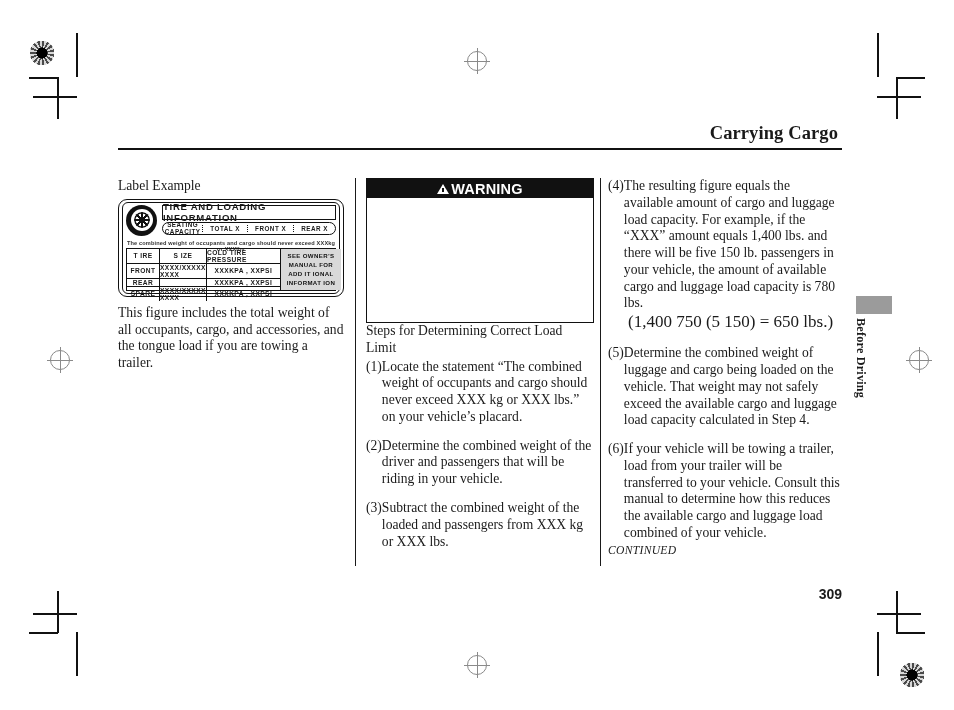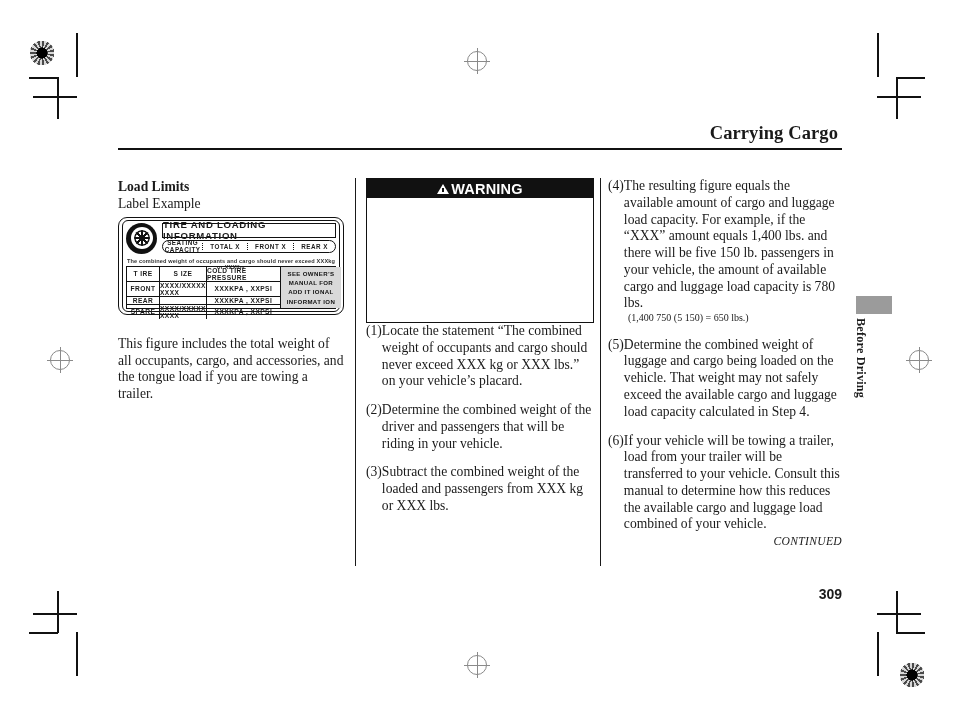--- a/index.html
+++ b/index.html
@@ -51,24 +51,24 @@
             border-right:6px solid transparent;border-bottom:10.5px solid #fff;
             position:relative;margin-right:2px;top:0px;}
   .warn-tri::after{content:"";position:absolute;left:-1px;top:4.5px;width:2px;height:4px;background:#111;}
   .warnbody{height:124px;background:#fff;}
 
   
   .steps{margin:0;padding:0;list-style:none;}
   .step{display:flex;font-size:13.6px;line-height:1.235;margin-bottom:12px;}
   .step .num{flex:0 0 auto;white-space:nowrap;}
   .step .txt{flex:1 1 auto;}
-  .subline{font-size:10px;line-height:1.235;padding-left:20px;margin:0;}
-
-  
-  .label-wrap{position:relative;width:226px;height:98px;margin:4px 0 21px 0;}
+  .subline{font-size:17px;line-height:1.235;padding-left:20px;margin:0;}
+
+  
+  .label-wrap{position:relative;width:226px;height:98px;margin:4px 0 8px 0;}
   .label-outer{position:absolute;inset:0;border:1.6px solid #111;border-radius:9px;background:#fff;
                box-sizing:border-box;}
   .label-inner{position:absolute;left:4px;top:3px;right:4px;bottom:3px;border:1.3px solid #111;
                border-radius:6px;box-sizing:border-box;}
   .lbl-top{position:absolute;left:8px;top:6px;right:8px;height:34px;}
   .tire-icon{position:absolute;left:0;top:0;width:31px;height:31px;border-radius:50%;
       background:#111;}
   .tire-icon::before{content:"";position:absolute;left:4.5px;top:4.5px;width:22px;height:22px;
       border-radius:50%;background:#fff;}
   .tire-icon::after{content:"";position:absolute;left:7.5px;top:7.5px;width:16px;height:16px;border-radius:50%;
@@ -106,21 +106,21 @@
       font-family:"Liberation Sans",sans-serif;font-weight:bold;font-size:6.1px;
       line-height:1.5;letter-spacing:.35px;text-align:center;color:#111;}
 
   
   .tab-block{position:absolute;left:856px;top:296px;width:36px;height:18px;background:#9b9b9b;}
   .tab-text{position:absolute;left:846px;top:318px;width:22px;height:110px;
       writing-mode:vertical-rl;text-orientation:mixed;
       font-size:12.2px;font-weight:bold;letter-spacing:.2px;}
 
   .continued{font-family:"Liberation Serif",serif;font-style:italic;font-size:11.6px;
-      text-align:right;letter-spacing:.3px;margin-top:2px;}
+      letter-spacing:.3px;margin-top:2px;}
   .pagenum{position:absolute;right:112px;top:586px;font-family:"Liberation Sans",sans-serif;
       font-weight:bold;font-size:14px;}
 </style>
 </head>
 <body>
 
 <div class="regmark" style="left:464px;top:48px;">
   <div class="ring"></div>
     <div class="vline"></div>
     <div class="hline"></div>
@@ -164,21 +164,20 @@
 <div class="cropline" style="left:877px;top:632px;width:1.6px;height:44px;"></div>
 <div class="cropline" style="left:877px;top:613px;width:44px;height:1.6px;"></div>
 
 <div class="page-title">Carrying Cargo</div>
 <div class="title-rule"></div>
 
 <div class="coldiv" id="div1"></div>
 <div class="coldiv" id="div2"></div>
 
 <div class="col col1">
-  <h2 class="sec">Load Limits</h2>
   <p class="body tight">Label Example</p>
 
   <div class="label-wrap">
     <div class="label-outer"></div>
     <div class="label-inner"></div>
 
     <div class="lbl-top">
       <div class="tire-icon"></div>
       <div class="lbl-title">TIRE  AND  LOADING  INFORMATION</div>
       <div class="lbl-seats">
@@ -228,20 +227,21 @@
 
 <div class="col col2">
   <div class="warnbox">
     <div class="warnbar">
       <span class="warn-tri"></span>
       <span>WARNING</span>
     </div>
     <div class="warnbody"></div>
   </div>
 
+  <p class="body tight" style="margin-bottom:2px;">Steps for Determining Correct Load Limit</p>
 
   <ul class="steps">
     <li class="step">
       <span class="num">(1)</span>
       <span class="txt">Locate the statement “The combined weight of occupants and cargo should never exceed XXX kg or XXX lbs.” on your vehicle’s placard.</span>
     </li>
     <li class="step">
       <span class="num">(2)</span>
       <span class="txt">Determine the combined weight of the driver and passengers that will be riding in your vehicle.</span>
     </li>

